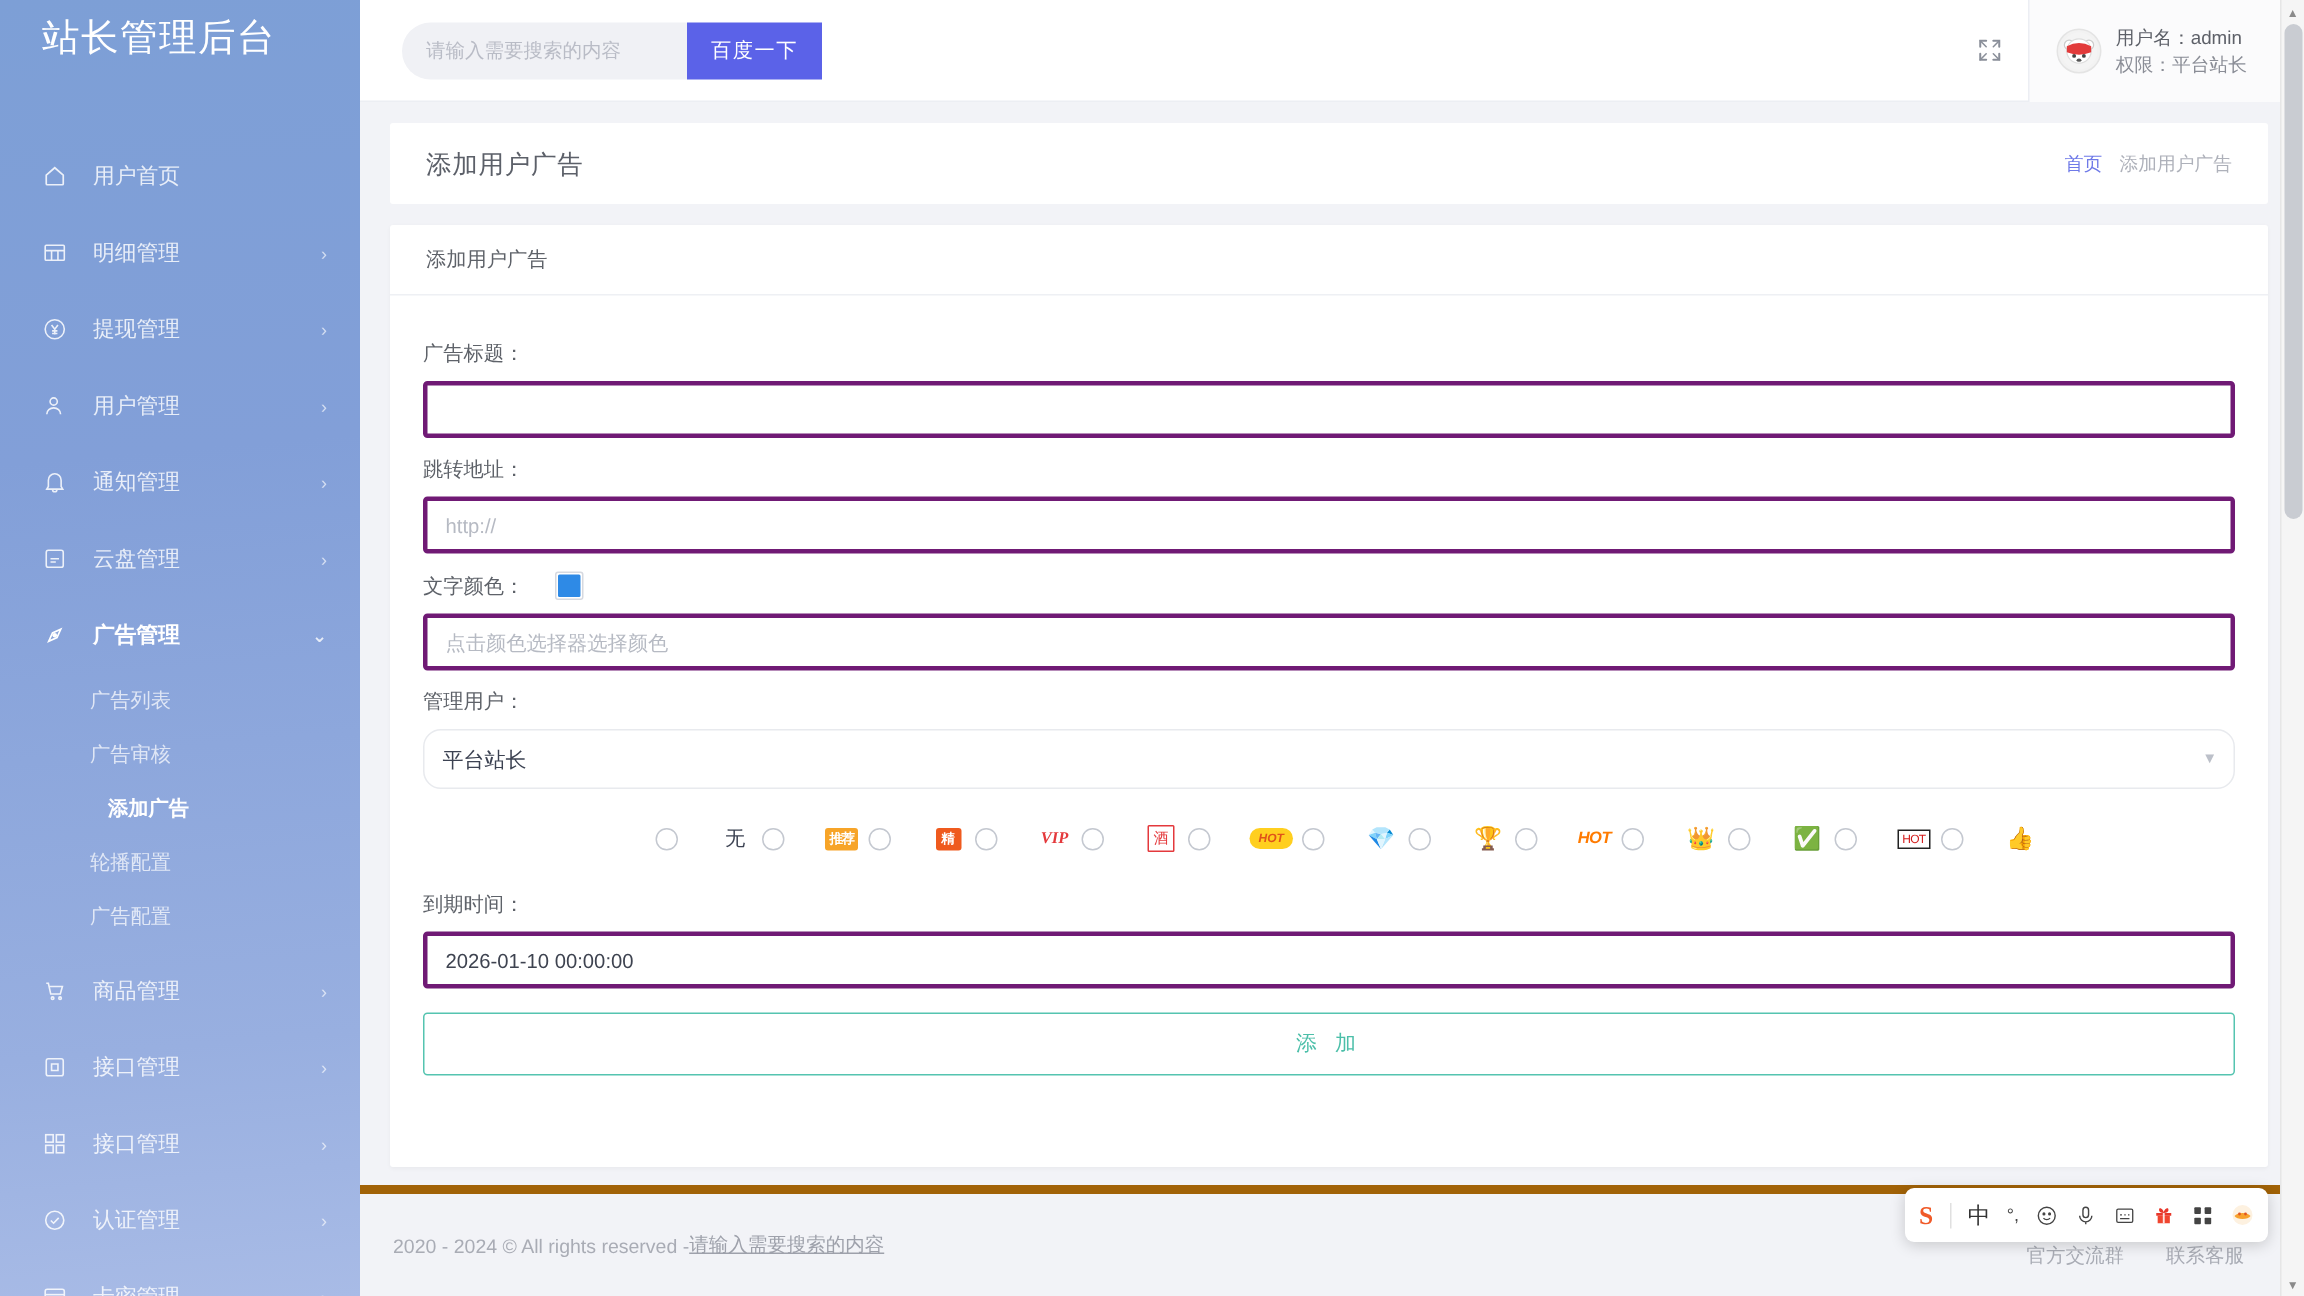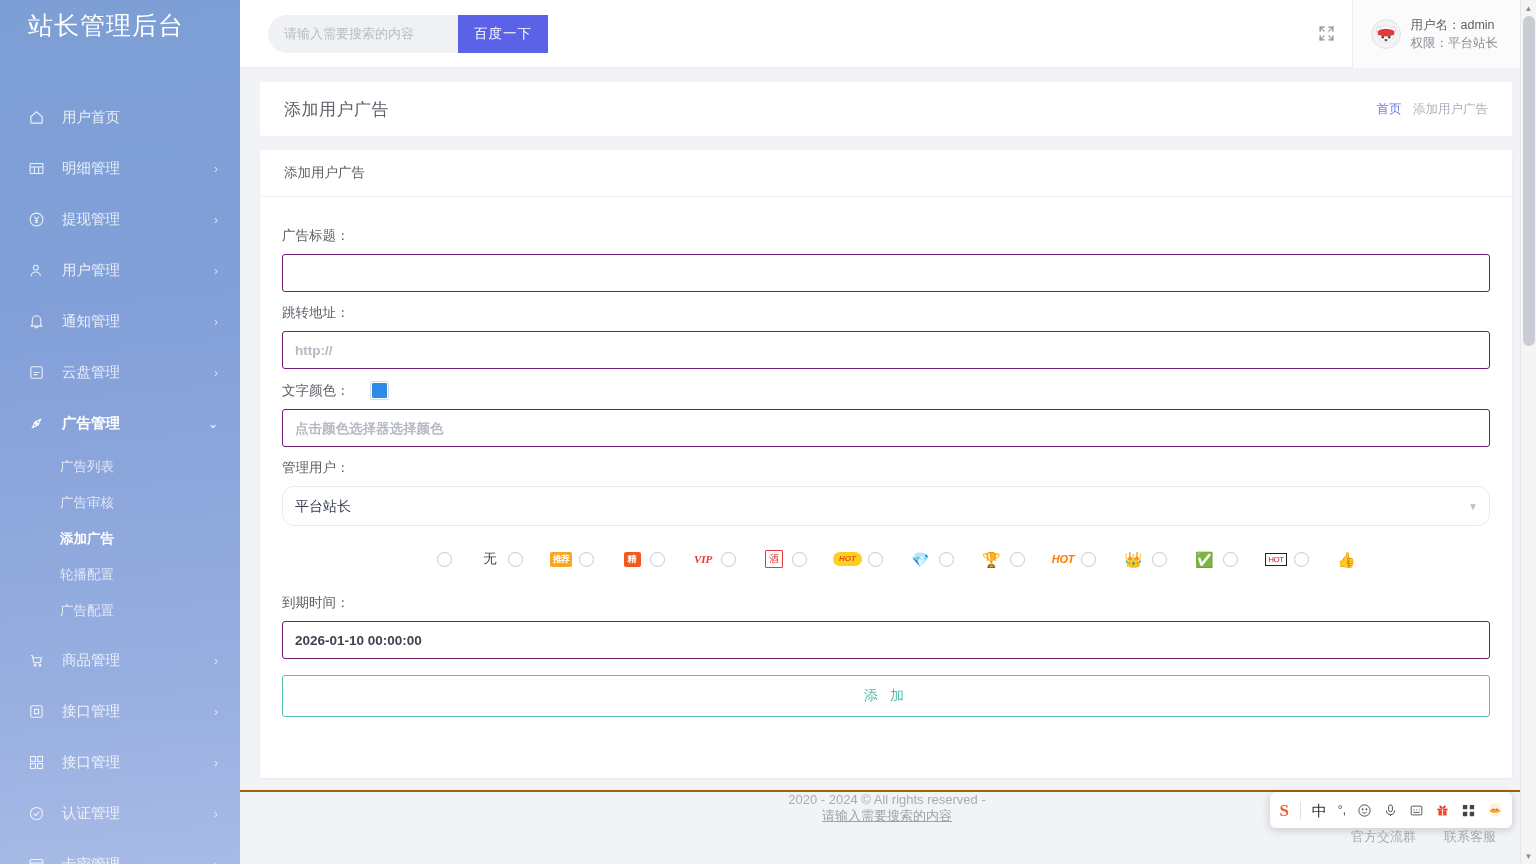--- a/index.html
+++ b/index.html
@@ -36,21 +36,21 @@
   .nav-item .lbl { flex: 1; padding-left: 12px; }
   .nav-item .arrow { font-size: 12px; opacity: .8; line-height: 1; }
   .nav-item.active { color: #ffffff; font-weight: bold; }
   .nav-item.active .ico { opacity: 1; }
   .subnav { padding: 0 0 6px 0; }
   .sub-item {
     height: 36px; display: flex; align-items: center;
     padding-left: 60px; color: rgba(255,255,255,0.72);
     font-size: 13.5px; cursor: pointer;
   }
-  .sub-item.active { color: #fff; font-weight: bold; }
+  .sub-item.active { color: #fff; font-weight: bold; margin-left: 12px; }
   svg.i { display: block; }
 
   
   .right { flex: 1; height: 864px; display: flex; flex-direction: column;
            position: relative; background: #f2f3f7; }
 
   
   .header {
     height: 68px; background: #fff; display: flex; align-items: center;
     border-bottom: 1px solid #eceef3; flex: 0 0 68px; position: relative;
@@ -106,23 +106,23 @@
   .card-hd {
     height: 47px; display: flex; align-items: center;
     padding: 0 24px; border-bottom: 1px solid #eef0f4;
     font-size: 13.5px; color: #5e6269;
   }
   .card-bd { padding: 18px 22px 20px 22px; }
 
   .f-label { font-size: 13.5px; color: #5e6269; margin: 12px 0 9px 0; }
   .f-label.row { display: flex; align-items: center; gap: 20px; }
   .f-input {
-    width: 100%; height: 38px; border: 1px solid #701a75; border-radius: 3px;
+    width: 100%; height: 38px; border: 3px solid #701a75; border-radius: 3px;
     padding: 0 12px; font-size: 13.5px; color: #3e4350; outline: none;
-    background: #fff; font-family: "Liberation Sans", sans-serif; font-weight: bold;
+    background: #fff; font-family: "Liberation Sans", sans-serif;
   }
   .f-input::placeholder { color: #b6bac3; }
   .color-swatch {
     width: 19px; height: 19px; border: 1px solid #d6d9e0; border-radius: 2px;
     cursor: pointer; position: relative; overflow: hidden;
   }
   .color-swatch .inner { position: absolute; inset: 1px; border-radius: 1px; }
   .select-wrap { position: relative; }
   .select-wrap .caret {
     position: absolute; right: 12px; top: 50%; transform: translateY(-50%);
@@ -169,23 +169,23 @@
 
   .submit-btn {
     width: 100%; height: 42px; margin-top: 16px;
     background: #fff; border: 1px solid #55c4b0; color: #4cbfa9;
     border-radius: 3px; font-size: 14px; letter-spacing: 4px; cursor: pointer;
     font-family: "Liberation Sans", sans-serif;
   }
 
   
   .footer {
-    margin-top: auto; height: 74px; border-top: 2px solid #a16207;
+    margin-top: auto; height: 74px; border-top: 6px solid #a16207;
     background: #f2f3f7; display: flex; align-items: center;
-    padding: 0 24px 0 22px; font-size: 13px; color: #a9acb5; flex-direction: column;
+    padding: 0 24px 0 22px; font-size: 13px; color: #a9acb5;
   }
   .footer a { color: #9ea1ab; text-decoration: underline; cursor: pointer; }
   .foot-links {
     position: absolute; right: 40px; bottom: 18px; display: flex; gap: 28px;
     font-size: 13px; color: #a9acb5;
   }
   .foot-links span { cursor: pointer; }
 
   
   .scrollbar {

